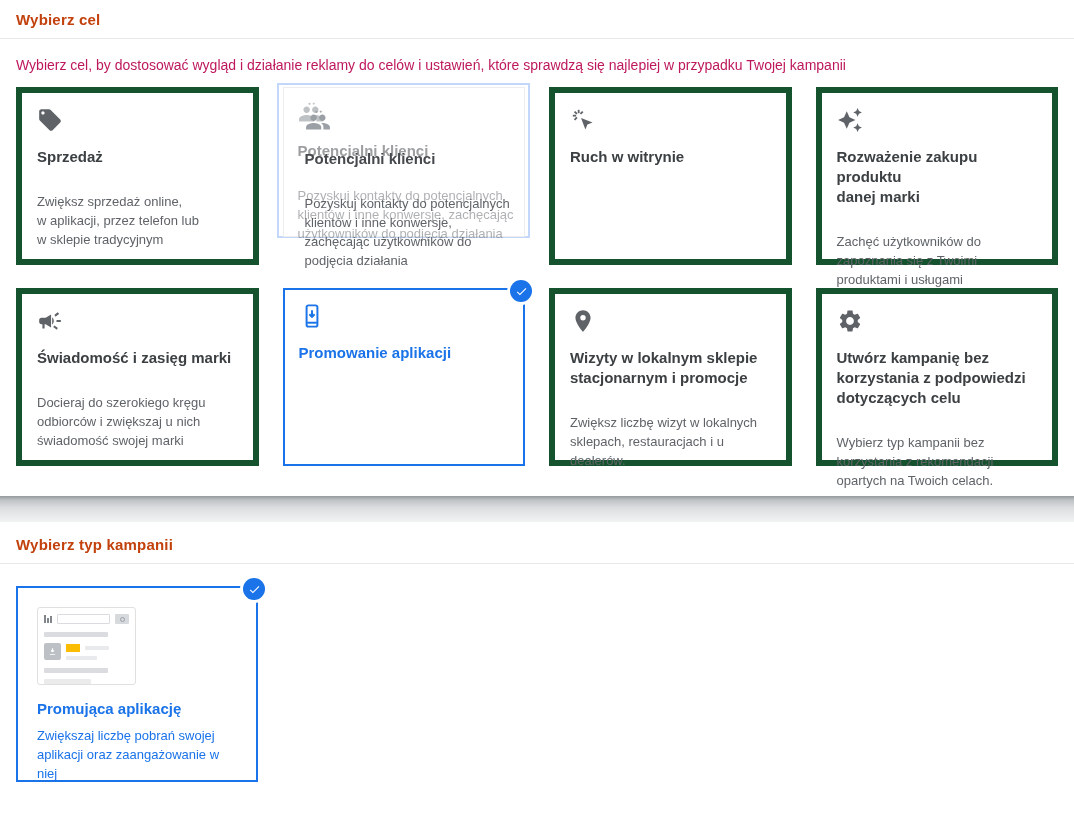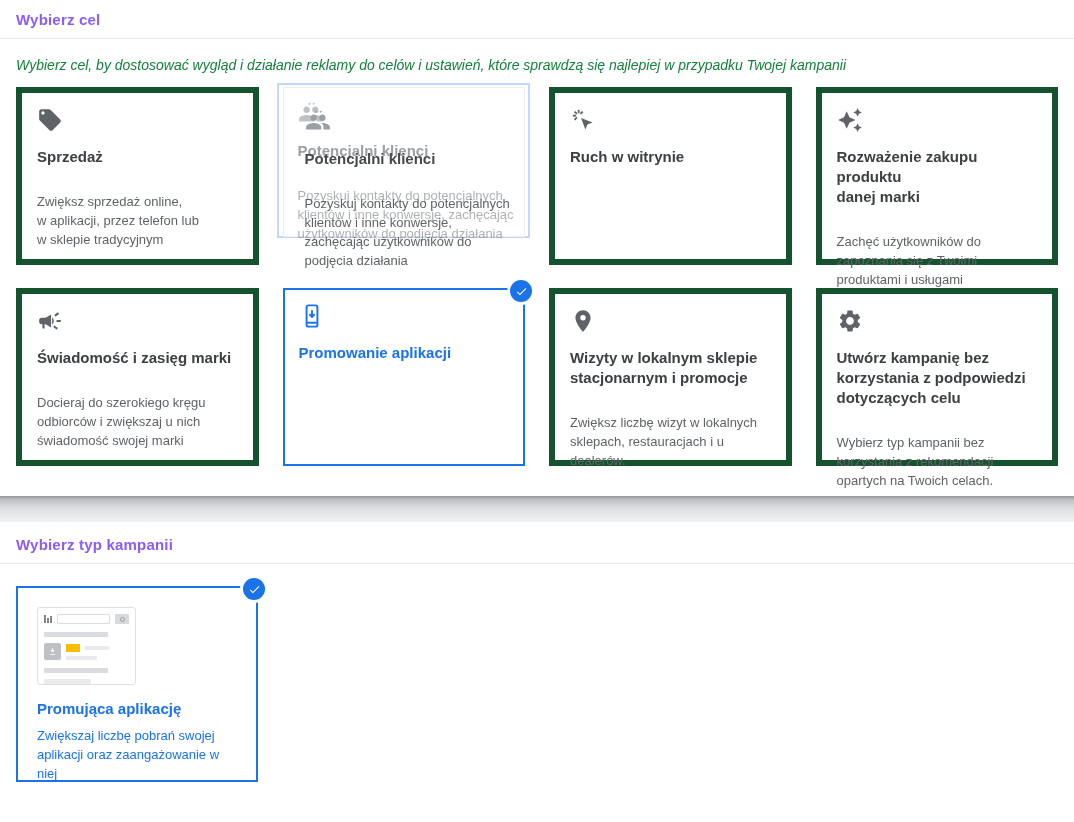--- a/index.html
+++ b/index.html
@@ -2,23 +2,23 @@
 <html><head>
 <meta charset="utf-8">
 <style>
   * { margin:0; padding:0; box-sizing:border-box; }
   html,body { width:1074px; height:822px; background:#fff; overflow:hidden;
               font-family:"Liberation Sans", sans-serif; color:#3c4043; }
 
   .panel { background:#fff; }
 
   .panel-header { padding:11px 16px 10px; border-bottom:1px solid #e8e8e8; }
-  .panel-header h1 { font-size:15px; font-weight:bold; color:#8b5cf6; letter-spacing:.2px; }
-
-  .subtitle { margin:18px 16px 0; font-size:14px; color:#15803d;font-style:italic; }
+  .panel-header h1 { font-size:15px; font-weight:bold; color:#c2410c; letter-spacing:.2px; }
+
+  .subtitle { margin:18px 16px 0; font-size:14px; color:#be185d; }
 
   
   .goal-grid { display:grid; grid-template-columns:repeat(4,1fr);
                column-gap:24px; row-gap:23px; padding:0 16px; margin-top:14px; }
   .goal-card { position:relative; height:178px; border:6px solid #14532d;
                background:#fff; padding:14px 15px; cursor:pointer; }
   .goal-card.selected { border:2px solid #1a73e8; padding:13px 14px; }
   .icon-box { height:27px; display:flex; align-items:flex-start; }
   .card-title { margin-top:13px; font-size:15px; font-weight:bold; color:#3c4043;
                 line-height:20px; white-space:pre-line; }

